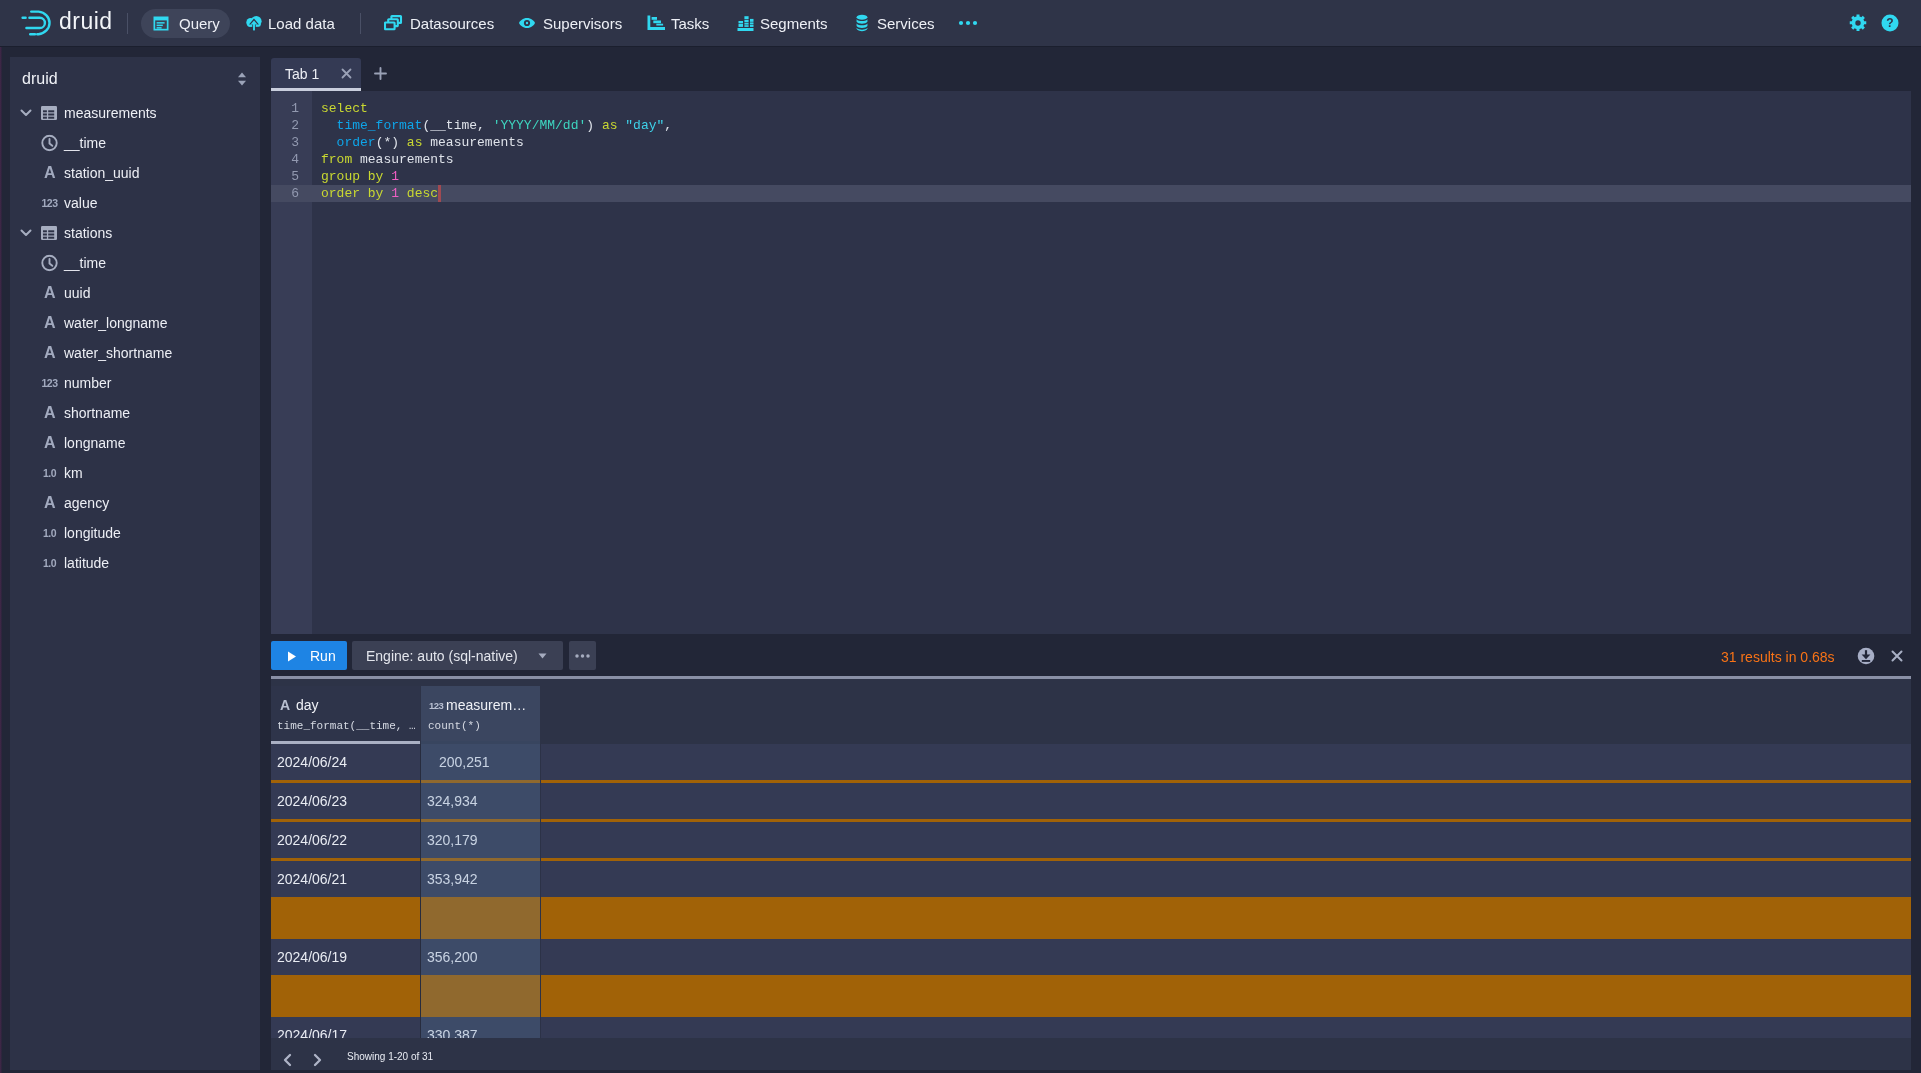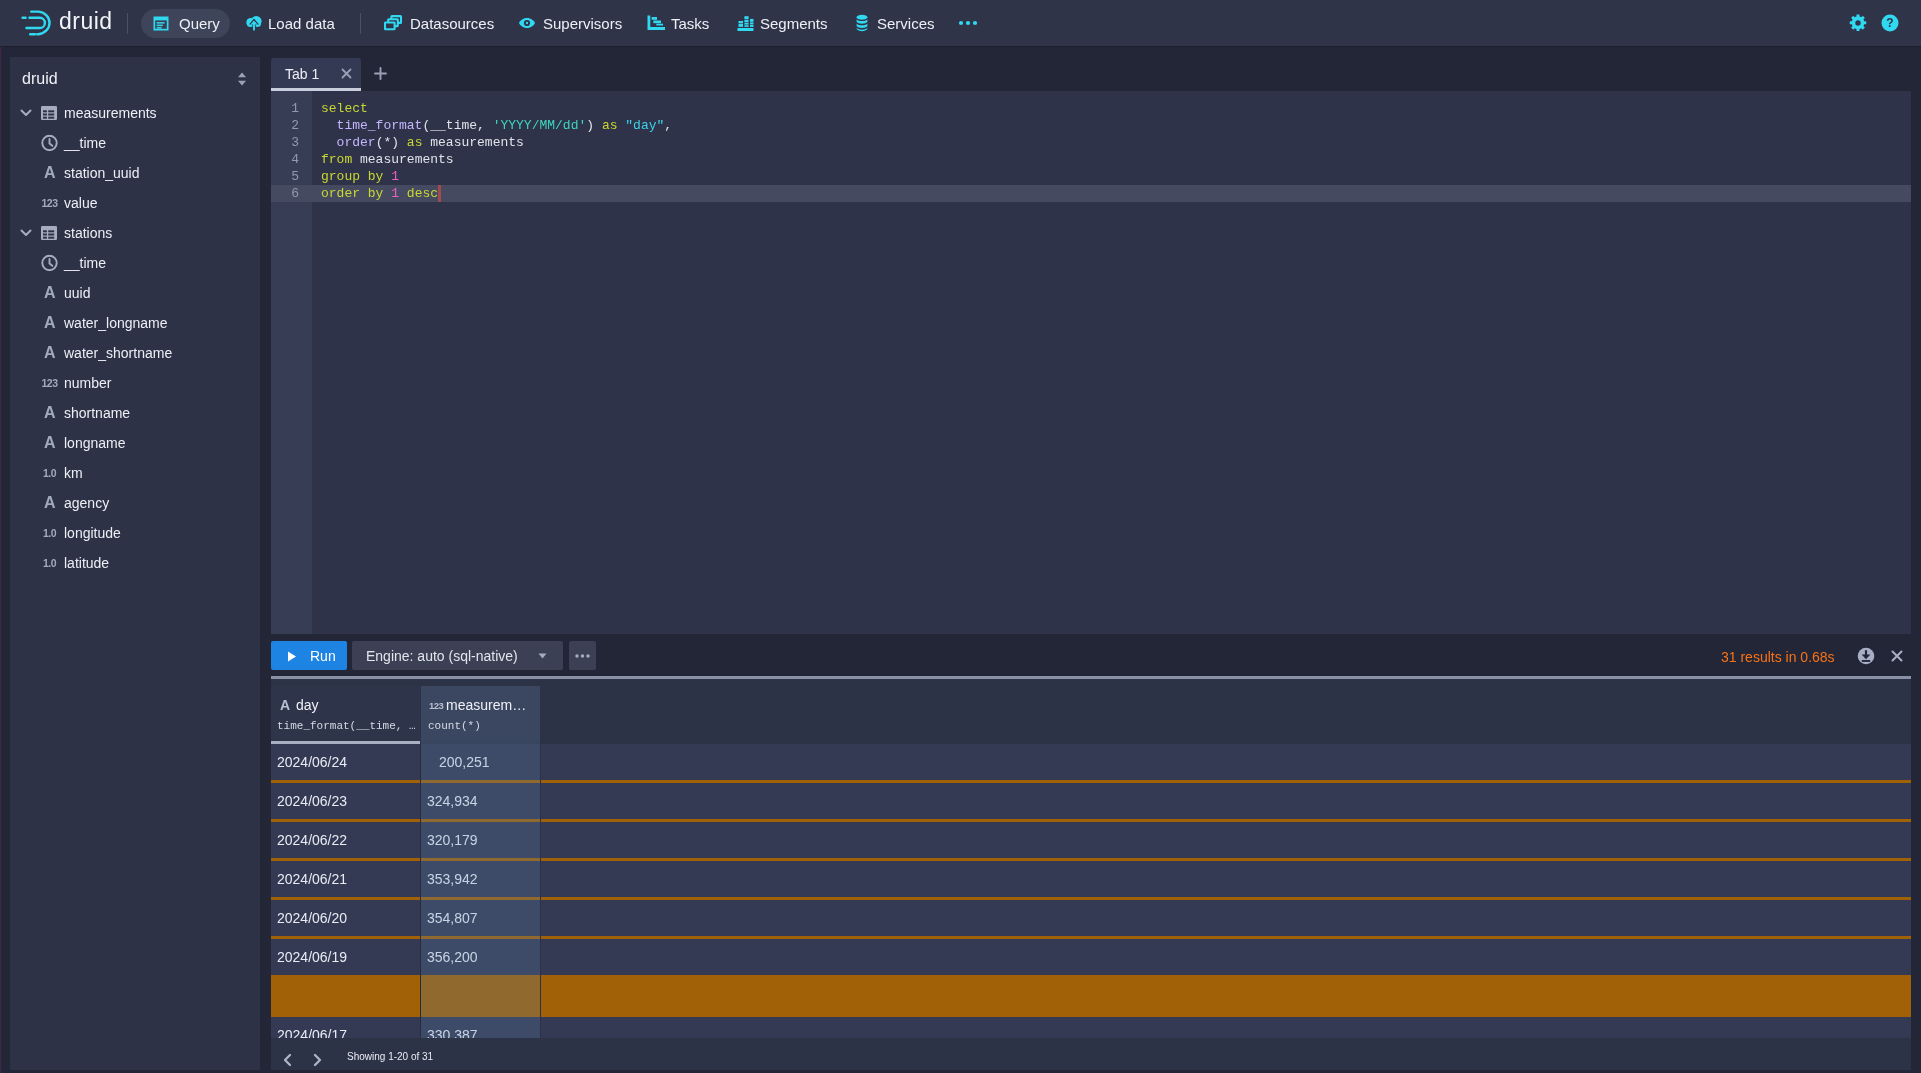--- a/index.html
+++ b/index.html
@@ -23,21 +23,21 @@
   #tab1 { position:absolute; left:271px; top:58px; width:90px; height:30px; background:#343a54;
     border-radius:3px 3px 0 0; }
   #tabu { position:absolute; left:271px; top:88px; width:90px; height:3px; background:#c9cedd; }
   #editor { position:absolute; left:271px; top:91px; width:1640px; height:543px; background:#2e3349; }
   #gutter { position:absolute; left:0; top:0; width:41px; height:543px; background:#383d56; }
   #linenums { position:absolute; left:0; top:9px; width:28px; text-align:right; white-space:pre;
     font-family:"Liberation Mono", monospace; font-size:13px; line-height:17px; color:#9299b0; }
   #hl { position:absolute; left:0; top:94px; width:1640px; height:17px; background:#454a61; }
   #code { position:absolute; left:50px; top:9px; font-family:"Liberation Mono", monospace;
     font-size:13px; line-height:17px; color:#dfe3ea; white-space:pre; }
-  .k { color:#c9d831; } .f { color:#c4b5fd; } .s { color:#3ed6c0; } .d { color:#3ed3ea; } .n { color:#ef5fc4; }
+  .k { color:#c9d831; } .f { color:#0ea5e9; } .s { color:#3ed6c0; } .d { color:#3ed3ea; } .n { color:#ef5fc4; }
   #cursor { position:absolute; left:167px; top:94px; width:3px; height:17px; background:#a04a52; }
   
   #runbtn { position:absolute; left:271px; top:641px; width:76px; height:29px; background:#1e84e4; border-radius:2px; }
   #enginebtn { position:absolute; left:352px; top:641px; width:211px; height:29px; background:#3b4054; border-radius:2px; }
   #morebtn { position:absolute; left:569px; top:641px; width:27px; height:29px; background:#3b4054; border-radius:2px; }
   #divlight { position:absolute; left:271px; top:676px; width:1640px; height:3px; background:#8a90a6; }
   
   #results { position:absolute; left:271px; top:679px; width:1640px; height:391px; background:#2d3347; }
   .hcell { position:absolute; top:7px; height:55px; }
   #rows { position:absolute; left:0; top:65px; width:1640px; height:294px; overflow:hidden; }
@@ -327,24 +327,20 @@
         <span class="cell" style="left:156px">324,934</span>
       </div>
     <div class="row" style="top:78px">
         <span class="cell" style="left:6px">2024/06/22</span>
         <span class="cell" style="left:156px">320,179</span>
       </div>
     <div class="row" style="top:117px">
         <span class="cell" style="left:6px">2024/06/21</span>
         <span class="cell" style="left:156px">353,942</span>
       </div>
-    <div class="row" style="top:156px">
-        <span class="cell" style="left:6px">2024/06/20</span>
-        <span class="cell" style="left:156px">354,807</span>
-      </div>
     <div class="row" style="top:195px">
         <span class="cell" style="left:6px">2024/06/19</span>
         <span class="cell" style="left:156px">356,200</span>
       </div>
     <div class="row" style="top:273px">
         <span class="cell" style="left:6px">2024/06/17</span>
         <span class="cell" style="left:156px">330,387</span>
       </div>
   </div>
   <div id="col2band" style="top:62px;height:297px"></div>

